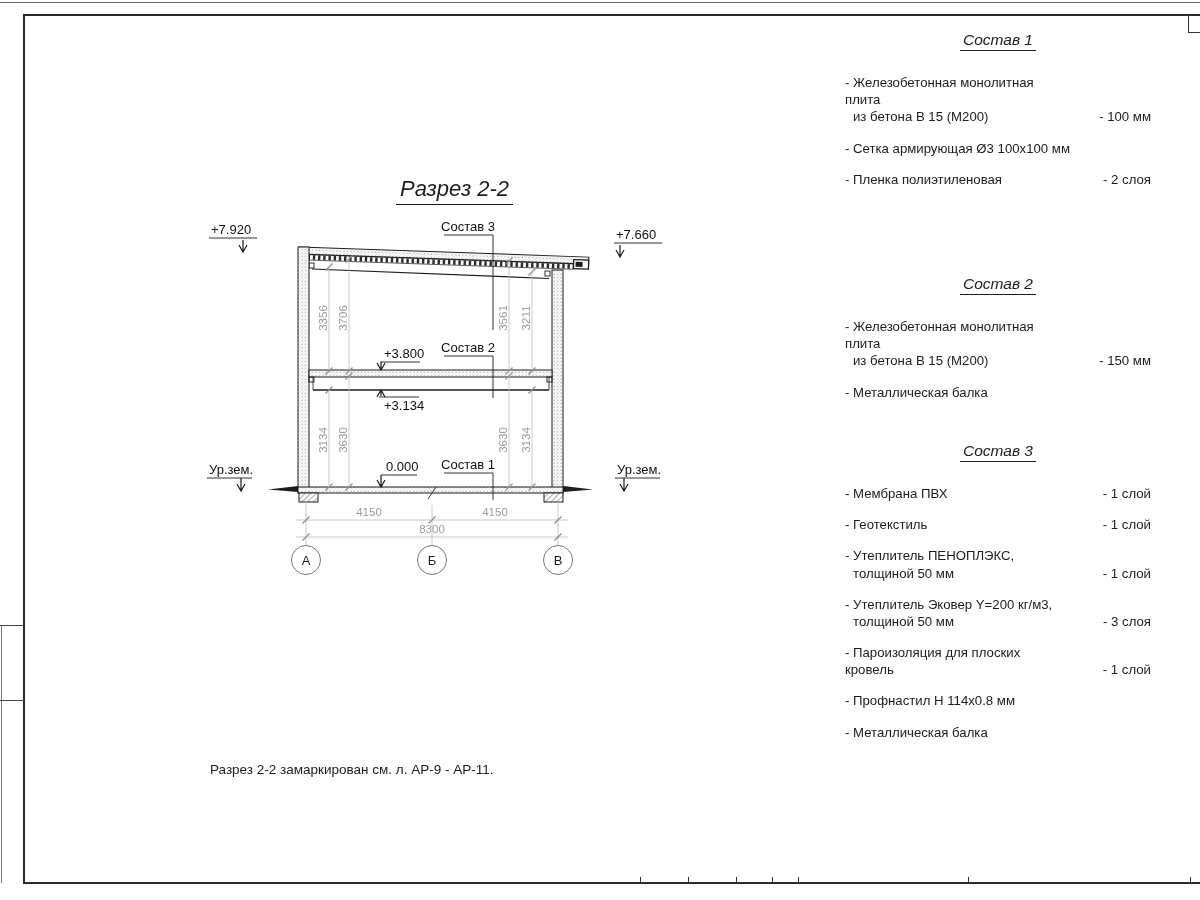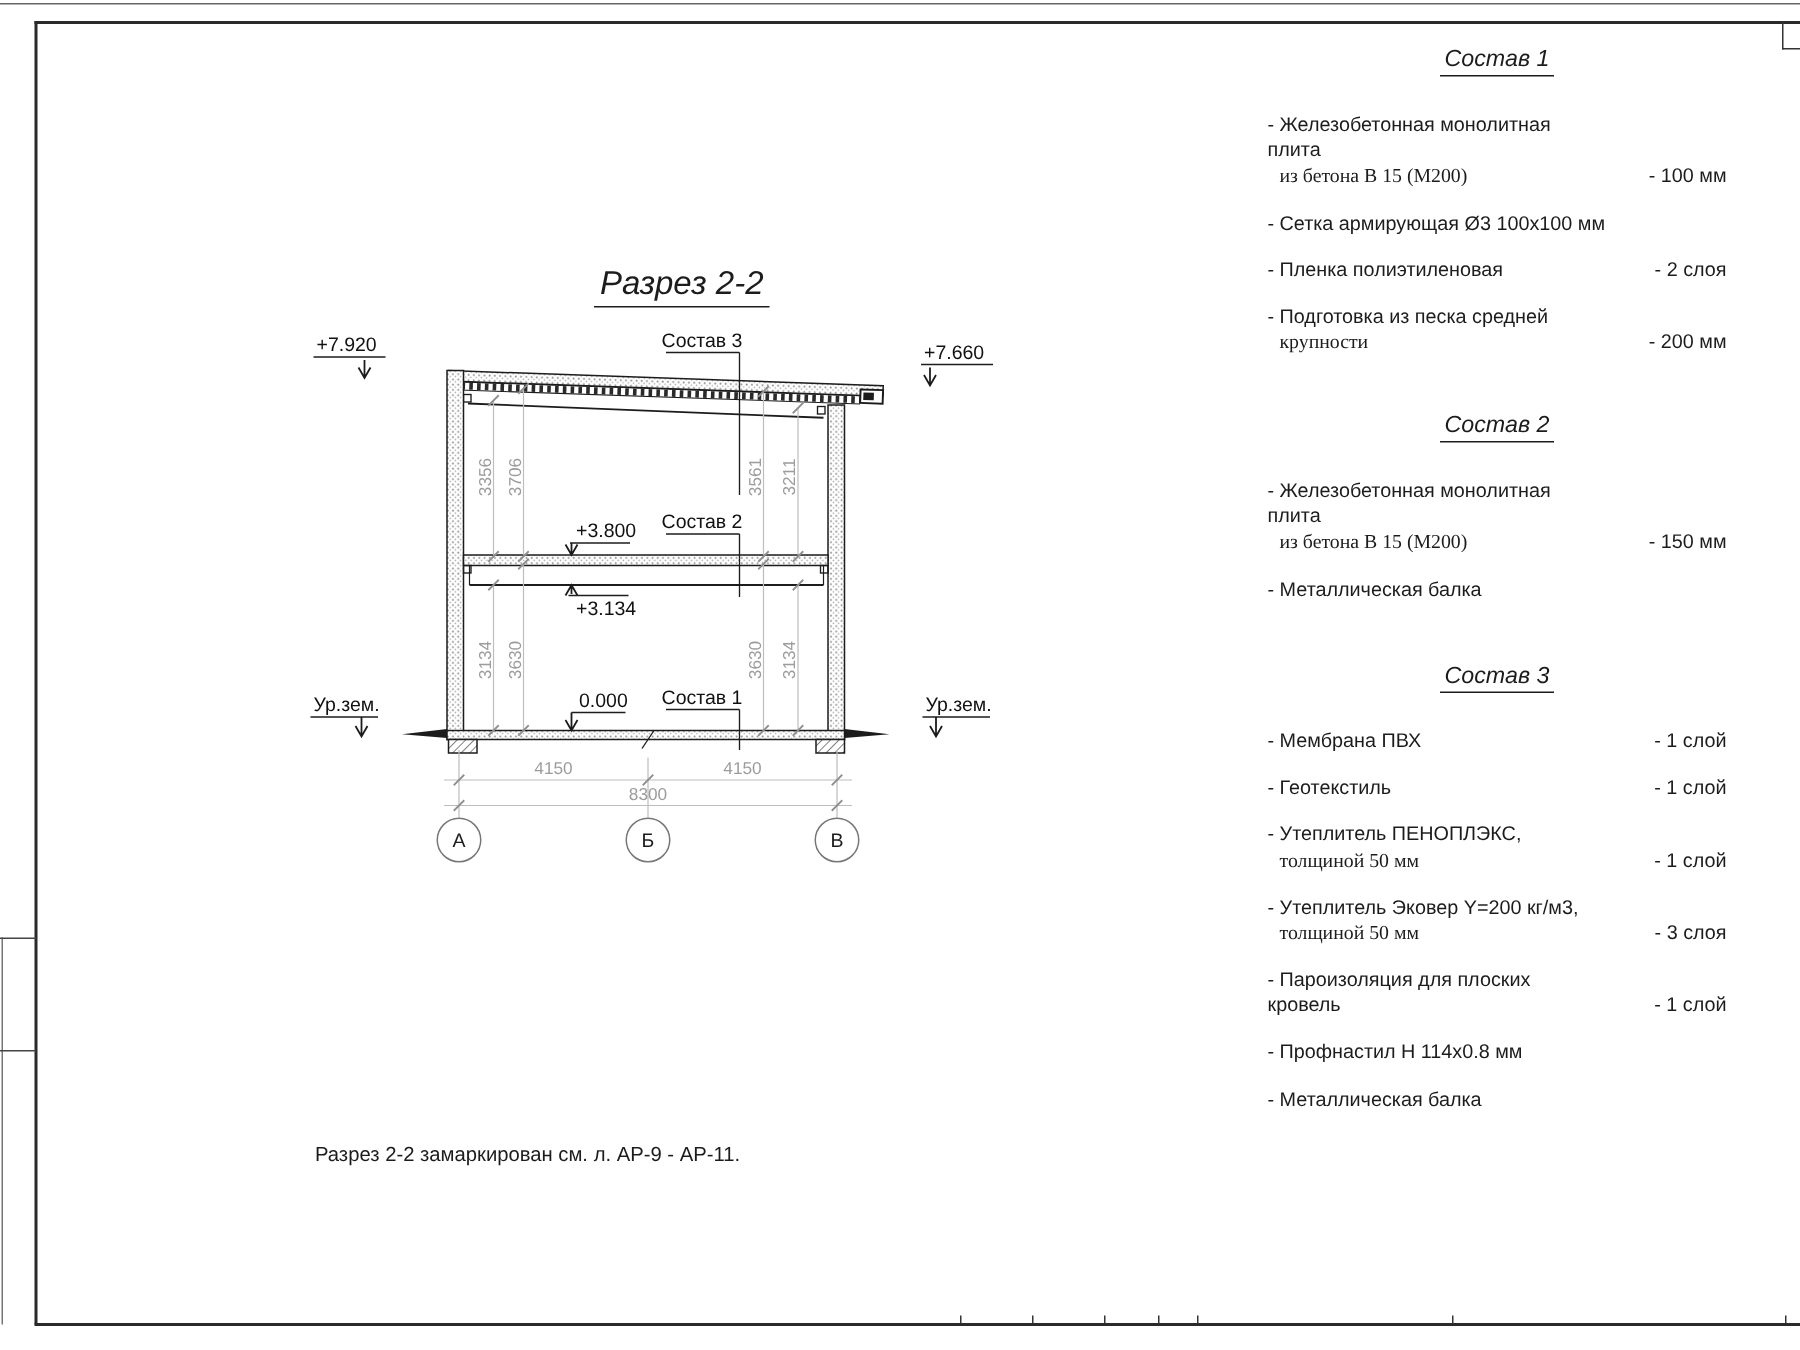--- a/index.html
+++ b/index.html
@@ -16,21 +16,21 @@
   #drawing-title{position:absolute;left:396px;top:176px;font-size:22px;font-style:italic;
                  border-bottom:1px solid #1c1c1c;padding:0 4px 2px 4px;}
   
   #note{position:absolute;left:210px;top:762px;font-size:13.5px;}
   
   .comp{position:absolute;left:845px;width:306px;font-size:13.2px;line-height:1.3;}
   .comp .ctitle{display:block;text-align:center;font-style:italic;font-size:15.5px;margin-bottom:24px;}
   .comp .ctitle span{border-bottom:1px solid #1c1c1c;padding:0 3px 2px 3px;}
   .comp .row{display:flex;justify-content:space-between;align-items:flex-end;margin-bottom:14px;gap:25px;}
   .comp .nm span{display:block;}
-  .comp .nm span:nth-child(2){padding-left:8px;font-family:Liberation Serif, serif;}
+  .comp .nm span:nth-child(2){padding-left:8px;}
   .comp .val{white-space:nowrap;padding-left:6px;}
   svg{position:absolute;left:0;top:0;}
   svg text{font-family:"Liberation Sans",sans-serif;}
   .lvl{font-size:13px;fill:#111;}
   .dimtxt{font-size:11.5px;fill:#9c9c9c;}
   .axtxt{font-size:13px;fill:#1c1c1c;}
 </style>
 </head>
 <body>
 
@@ -215,27 +215,20 @@
           <span>- Сетка армирующая Ø3 100х100 мм</span>
         </div>
       <span class="val"></span>
     </div>
     <div class="row">
       <div class="nm">
           <span>- Пленка полиэтиленовая</span>
         </div>
       <span class="val">-  2 слоя</span>
     </div>
-    <div class="row">
-      <div class="nm">
-          <span>- Подготовка из песка средней</span>
-          <span>крупности</span>
-        </div>
-      <span class="val">- 200 мм</span>
-    </div>
   </div>
 
   <div class="comp" style="top:274px;">
     <div class="ctitle"><span>Состав 2</span></div>
     <div class="row">
       <div class="nm">
           <span>- Железобетонная  монолитная плита</span>
           <span>из бетона В 15 (М200)</span>
         </div>
       <span class="val">- 150 мм</span>

